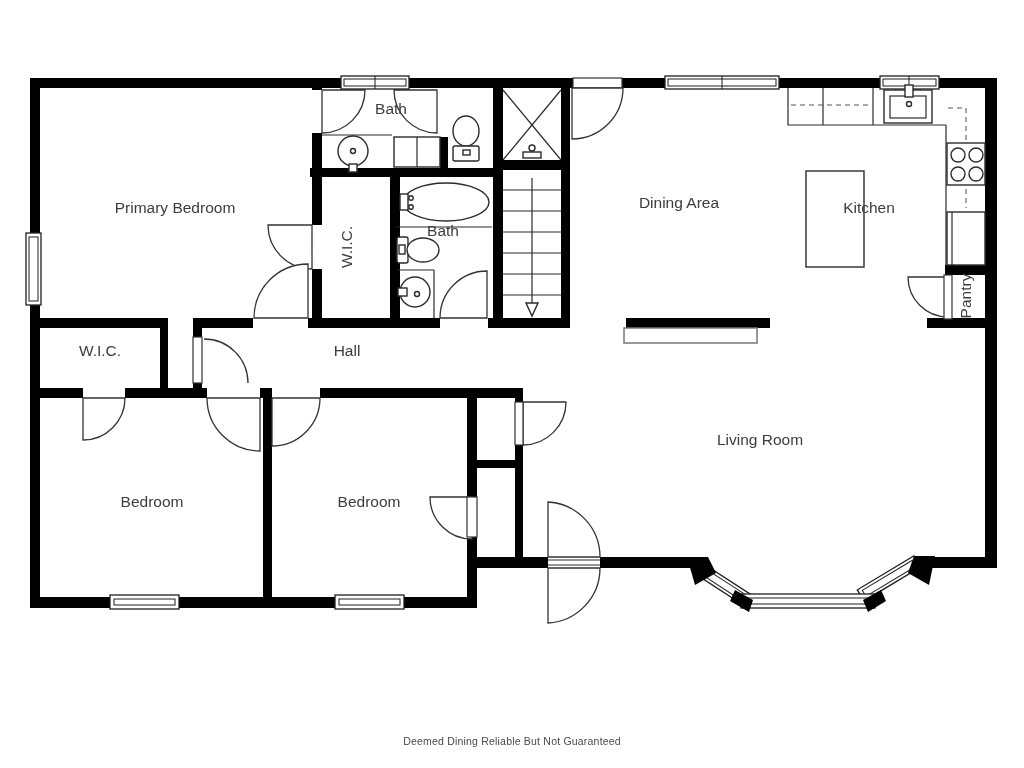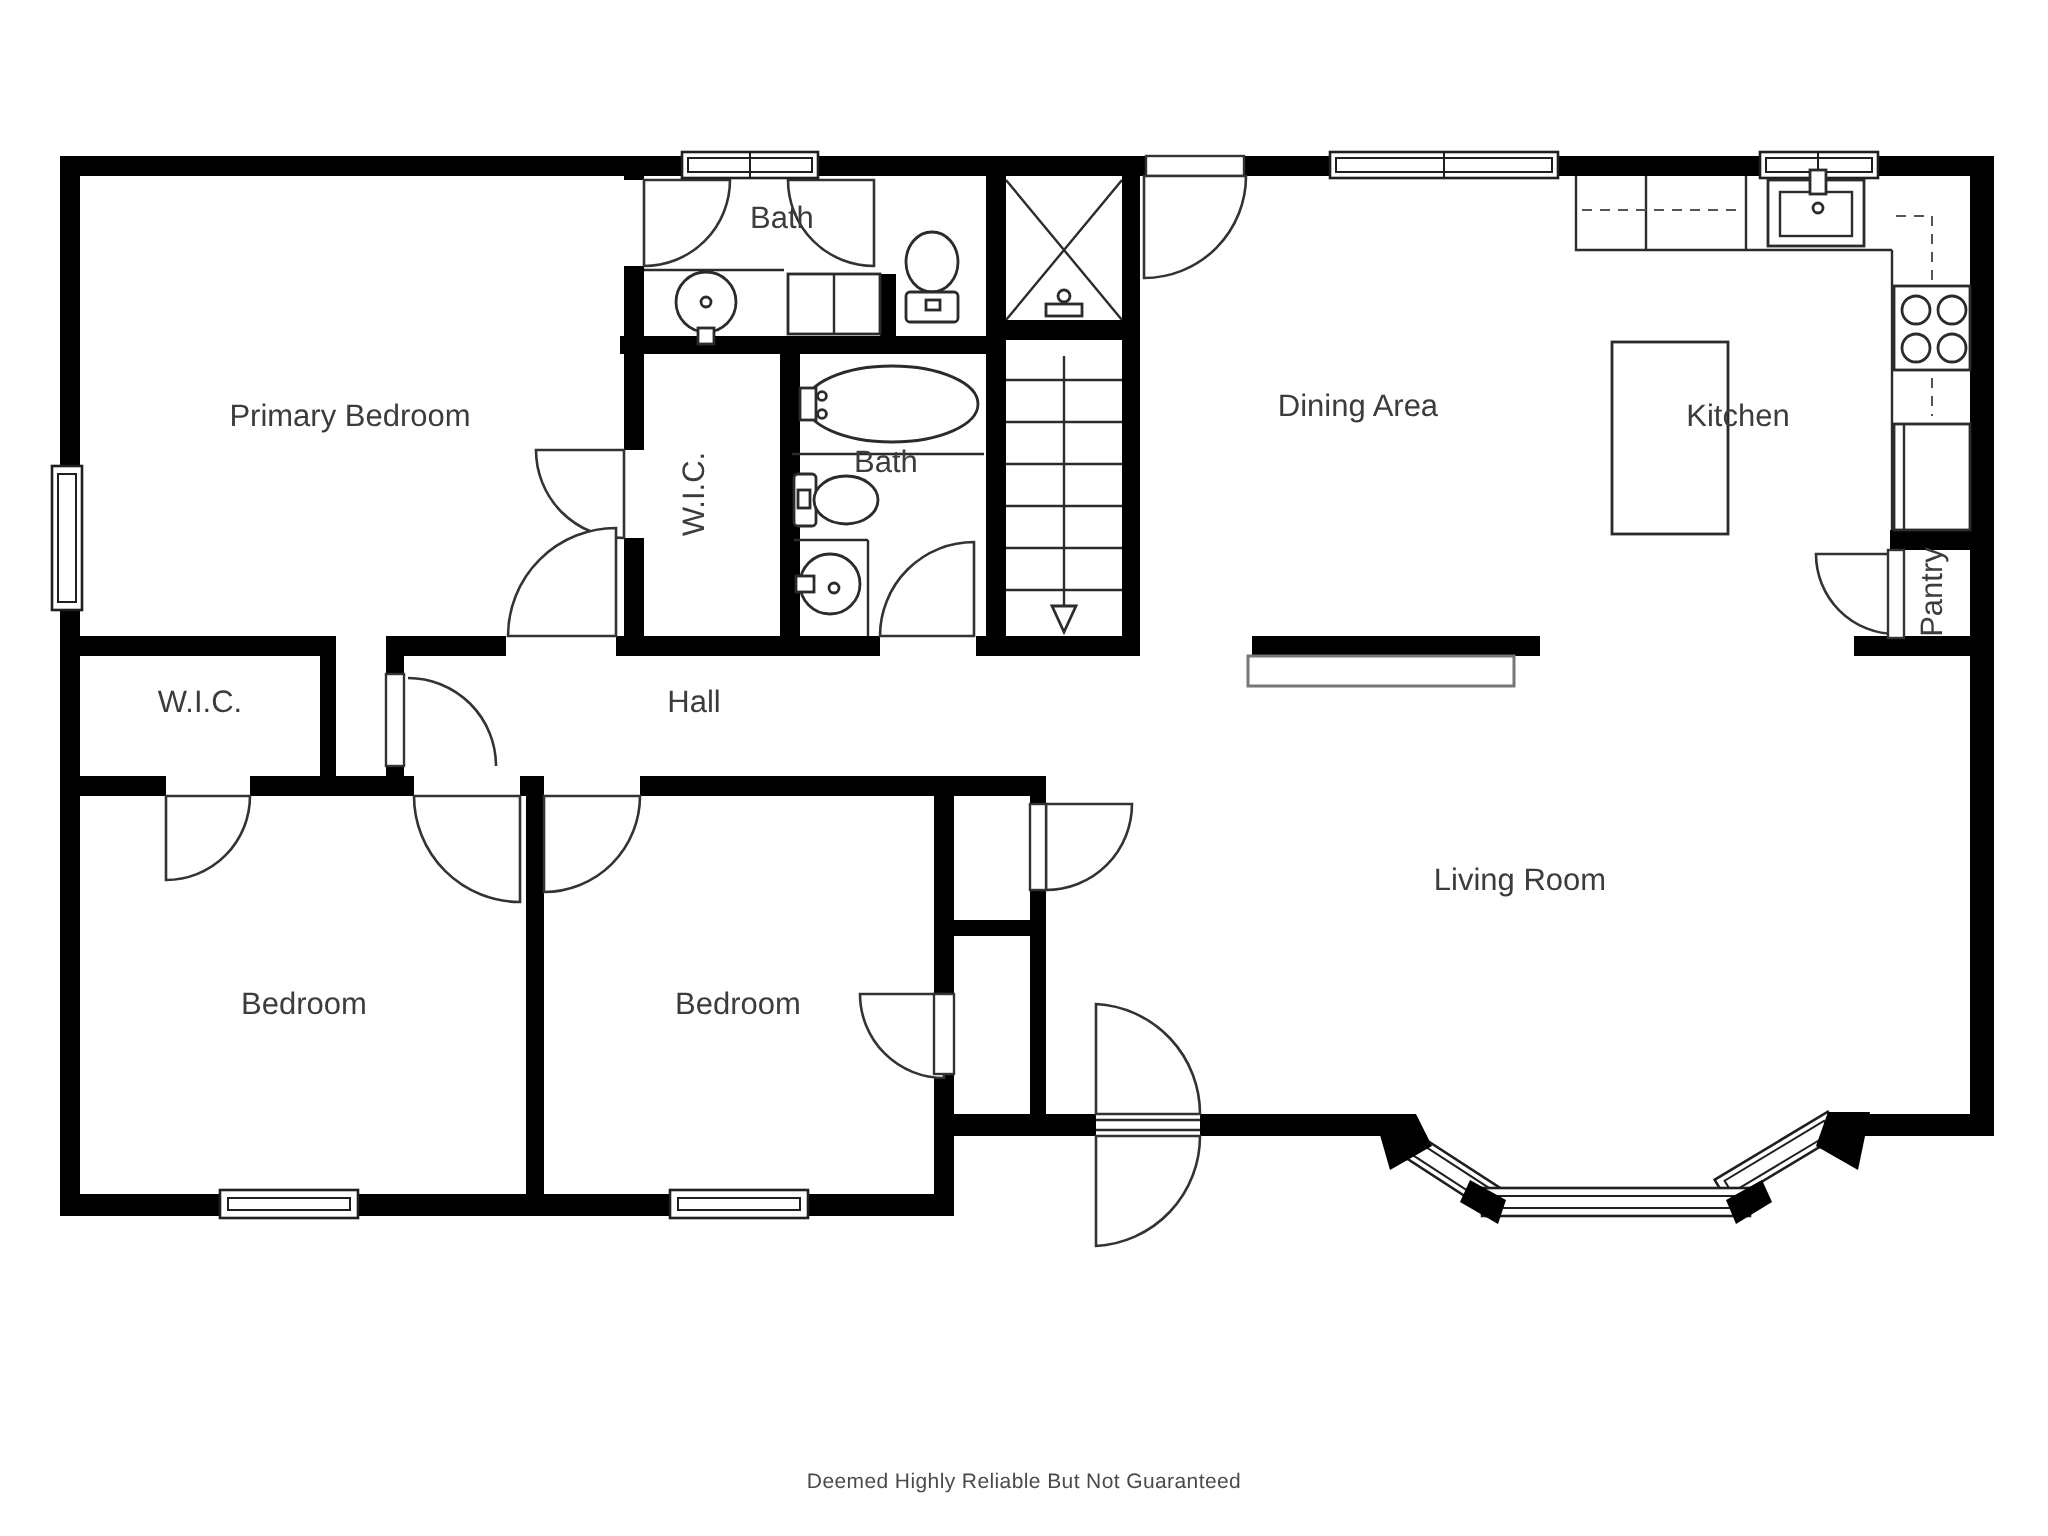--- a/index.html
+++ b/index.html
@@ -238,14 +238,14 @@
     <text class="room-label" x="347" y="352">Hall</text>
     <text class="room-label" x="679" y="204">Dining Area</text>
     <text class="room-label" x="869" y="209">Kitchen</text>
     <text class="room-label" x="967" y="296" transform="rotate(-90 967 296)">Pantry</text>
     <text class="room-label" x="760" y="441">Living Room</text>
     <text class="room-label" x="152" y="503">Bedroom</text>
     <text class="room-label" x="369" y="503">Bedroom</text>
   </g>
 </svg>
 
-<div class="footer">Deemed Highly Reliable But Not Guaranteed</div>
+<div class="footer">Deemed Dining Reliable But Not Guaranteed</div>
 </div>
 
 </body></html>

